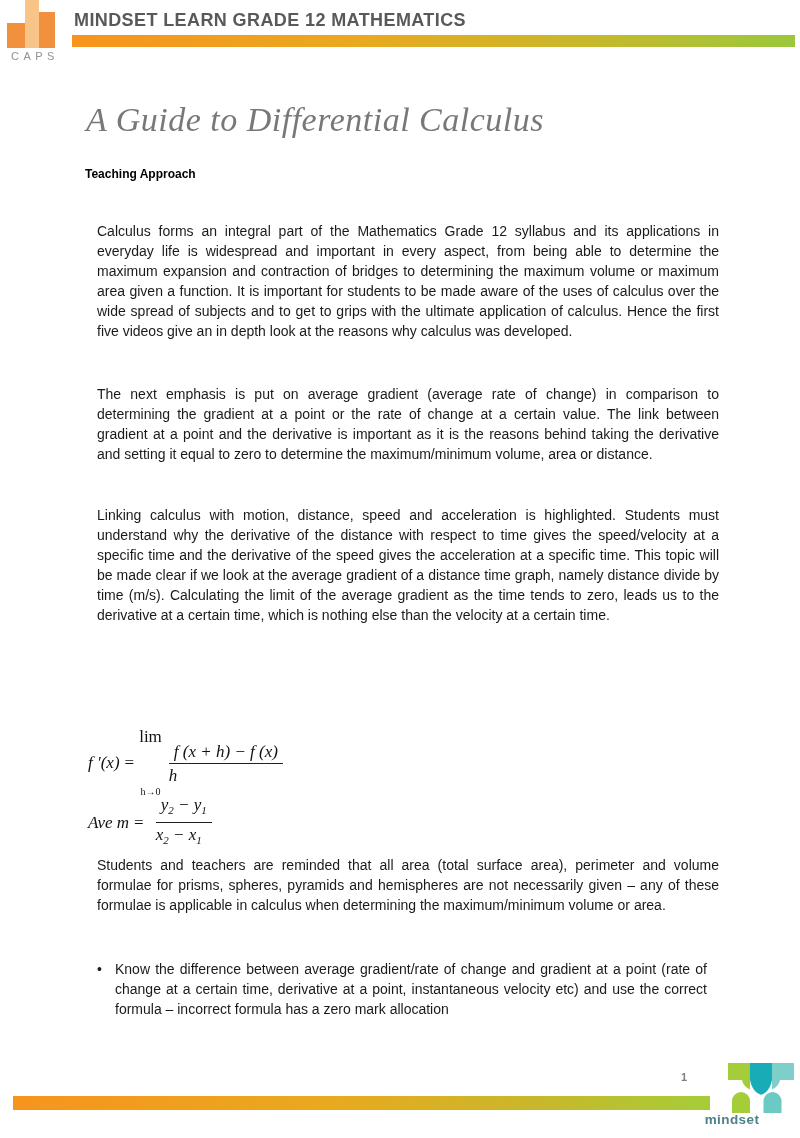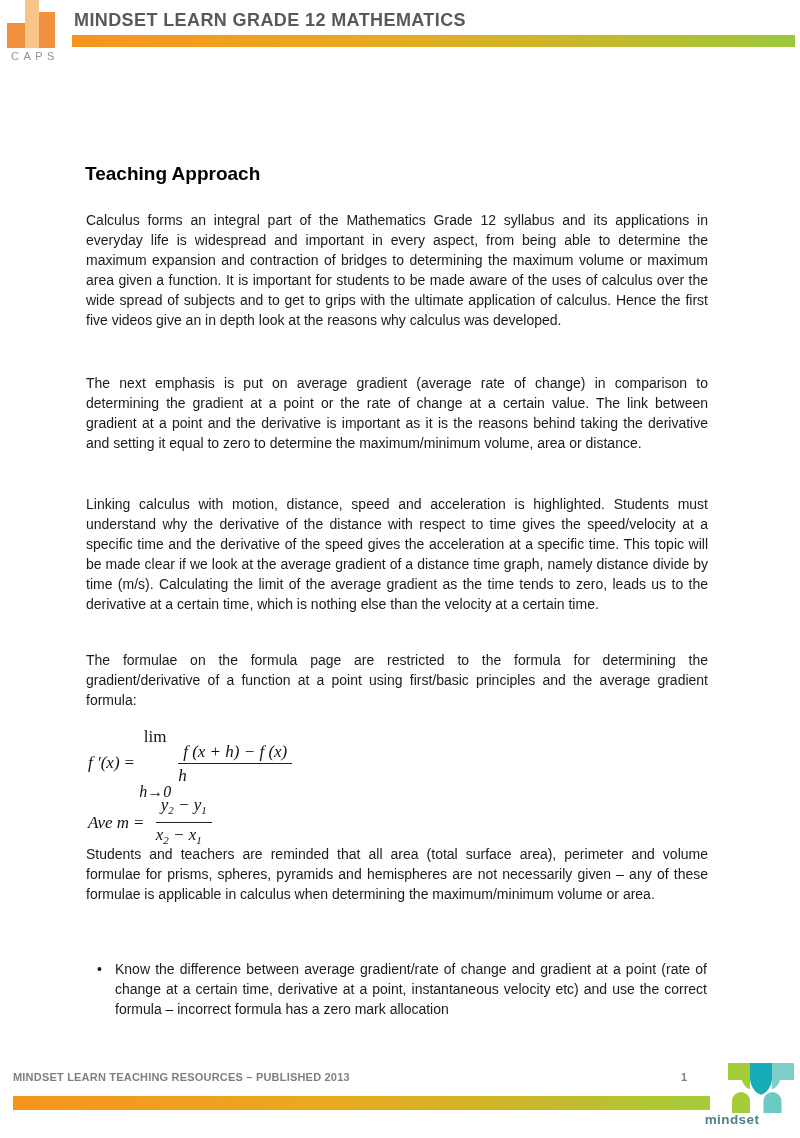--- a/index.html
+++ b/index.html
@@ -16,37 +16,37 @@
   .caps-text{position:absolute;left:4px;top:50px;font-size:11px;color:#909294;
     letter-spacing:4.5px;font-weight:400;}
   .header-title{position:absolute;left:74px;top:10px;font-size:18px;font-weight:bold;
     color:#58595B;letter-spacing:0.4px;}
   .header-bar{position:absolute;left:72px;top:35px;width:723px;height:12px;
     background:linear-gradient(90deg,#F7941E 0%,#E9A91F 40%,#C9B72B 70%,#9BC83C 100%);}
   
   .doc-title{position:absolute;left:86px;top:100px;width:640px;
     font-family:"Liberation Serif",serif;font-style:italic;font-size:34px;
     line-height:40px;color:#76787A;letter-spacing:0.5px;}
-  .h-bold{position:absolute;left:85px;width:622px;font-size:19px;font-weight:bold;
+  .h-bold{position:absolute;left:85px;width:622px;font-size:12px;font-weight:bold;
     line-height:20px;color:#000;}
-  .body-text{position:absolute;left:85px;width:622px;margin:1px;font-size:14px;
+  .body-text{position:absolute;left:85px;width:622px;margin:12px;font-size:14px;
     line-height:20px;text-align:justify;color:#1a1a1a;}
   
   .hint-list{position:absolute;left:85px;width:622px;margin:0;padding:0;list-style:none;}
   .hint-list li{position:relative;padding-left:30px;font-size:14px;line-height:20px;
     text-align:justify;}
   .hint-list li .bullet-dot{position:absolute;left:12px;top:0;font-size:14px;}
   
   .formula{position:absolute;left:88px;display:flex;align-items:center;
     font-family:"Liberation Serif","DejaVu Serif",serif;font-size:17px;color:#111;}
   .m-it{font-style:italic;}
   .m-eq{margin:0 5px;}
   .lim{display:inline-block;text-align:center;}
   .lim .lim-main{display:block;line-height:17px;}
-  .lim .lim-sub{display:block;font-size:16px;line-height:13px;font-style:italic;margin-top:40px;}
+  .lim .lim-sub{display:block;font-size:10px;line-height:13px;margin-top:40px;}
   .frac{display:inline-block;vertical-align:middle;margin-left:7px;
     font-style:italic;}
   .frac .num{display:block;border-bottom:1.2px solid #222;padding:0 5px 2px 5px;line-height:19px;}
   .frac .den{display:block;padding-top:2px;line-height:19px;}
   .frac sub{font-size:11px;font-style:italic;}
   
   .footer-text{position:absolute;left:13px;top:1071px;font-size:11px;font-weight:bold;
     color:#7D7F81;letter-spacing:0.2px;}
   .page-number{position:absolute;left:681px;top:1071px;font-size:11px;font-weight:bold;
     color:#7D7F81;}
@@ -63,26 +63,26 @@
 
   <div class="caps-logo">
     <div class="caps-bar left"></div>
     <div class="caps-bar mid"></div>
     <div class="caps-bar right"></div>
     <div class="caps-text">CAPS</div>
   </div>
   <div class="header-title">MINDSET LEARN GRADE 12 MATHEMATICS</div>
   <div class="header-bar"></div>
 
+  <div class="doc-title">A Guide to Differential Calculus</div>
   <div class="h-bold" style="top:164px">Teaching Approach</div>
 
   <p class="body-text" style="top:209px">Calculus forms an integral part of the Mathematics Grade 12 syllabus and its applications in everyday life is widespread and important in every aspect, from being able to determine the maximum expansion and contraction of bridges to determining the maximum volume or maximum area given a function. It is important for students to be made aware of the uses of calculus over the wide spread of subjects and to get to grips with the ultimate application of calculus. Hence the first five videos give an in depth look at the reasons why calculus was developed.</p>
   <p class="body-text" style="top:372px">The next emphasis is put on average gradient (average rate of change) in comparison to determining the gradient at a point or the rate of change at a certain value. The link between gradient at a point and the derivative is important as it is the reasons behind taking the derivative and setting it equal to zero to determine the maximum/minimum volume, area or distance.</p>
   <p class="body-text" style="top:493px">Linking calculus with motion, distance, speed and acceleration is highlighted. Students must understand why the derivative of the distance with respect to time gives the speed/velocity at a specific time and the derivative of the speed gives the acceleration at a specific time. This topic will be made clear if we look at the average gradient of a distance time graph, namely distance divide by time (m/s). Calculating the limit of the average gradient as the time tends to zero, leads us to the derivative at a certain time, which is nothing else than the velocity at a certain time.</p>
-  <p class="body-text" style="top:649px">The formulae on the formula page are restricted to the formula for determining the gradient/derivative of a function at a point using first/basic principles and the average gradient formula:</p>
 
   <div class="formula" style="top:728px">
     <span class="m-it">f ′(x)</span>
     <span class="m-eq">=</span>
     <span class="lim">
       <span class="lim-main">lim</span>
       <span class="lim-sub">h→0</span>
     </span>
     <span class="frac">
       <span class="num">f (x + h) − f (x)</span>
@@ -101,21 +101,20 @@
 
   <p class="body-text" style="top:843px">Students and teachers are reminded that all area (total surface area), perimeter and volume formulae for prisms, spheres, pyramids and hemispheres are not necessarily given – any of these formulae is applicable in calculus when determining the maximum/minimum volume or area.</p>
 
   <ul class="hint-list" style="top:959px">
     <li>
       <span class="bullet-dot">•</span>
       <span>Know the difference between average gradient/rate of change and gradient at a point (rate of change at a certain time, derivative at a point, instantaneous velocity etc) and use the correct formula – incorrect formula has a zero mark allocation</span>
     </li>
   </ul>
 
-  <div class="footer-text">MINDSET LEARN TEACHING RESOURCES – PUBLISHED 2013</div>
   <div class="page-number">1</div>
   <div class="footer-bar"></div>
 
   <svg class="mindset-logo" viewBox="0 0 66 50" xmlns="http://www.w3.org/2000/svg">
     <rect x="0" y="0" width="22" height="17" fill="#A5CD39"></rect>
     <rect x="22" y="0" width="22" height="17" fill="#18ACB8"></rect>
     <rect x="44" y="0" width="22" height="17" fill="#7ECFCA"></rect>
     <path d="M22,16.8 L22,26.5 C17.5,24.5 14.7,21 13.8,16.8 Z" fill="#A5CD39"></path>
     <path d="M22,16.8 C23.5,25.5 28,30.5 33,31.8 C38,30.5 42.5,25.5 44,16.8 Z" fill="#18ACB8"></path>
     <path d="M44,16.8 L44,26.5 C48.5,24.5 51.3,21 52.2,16.8 Z" fill="#7ECFCA"></path>

